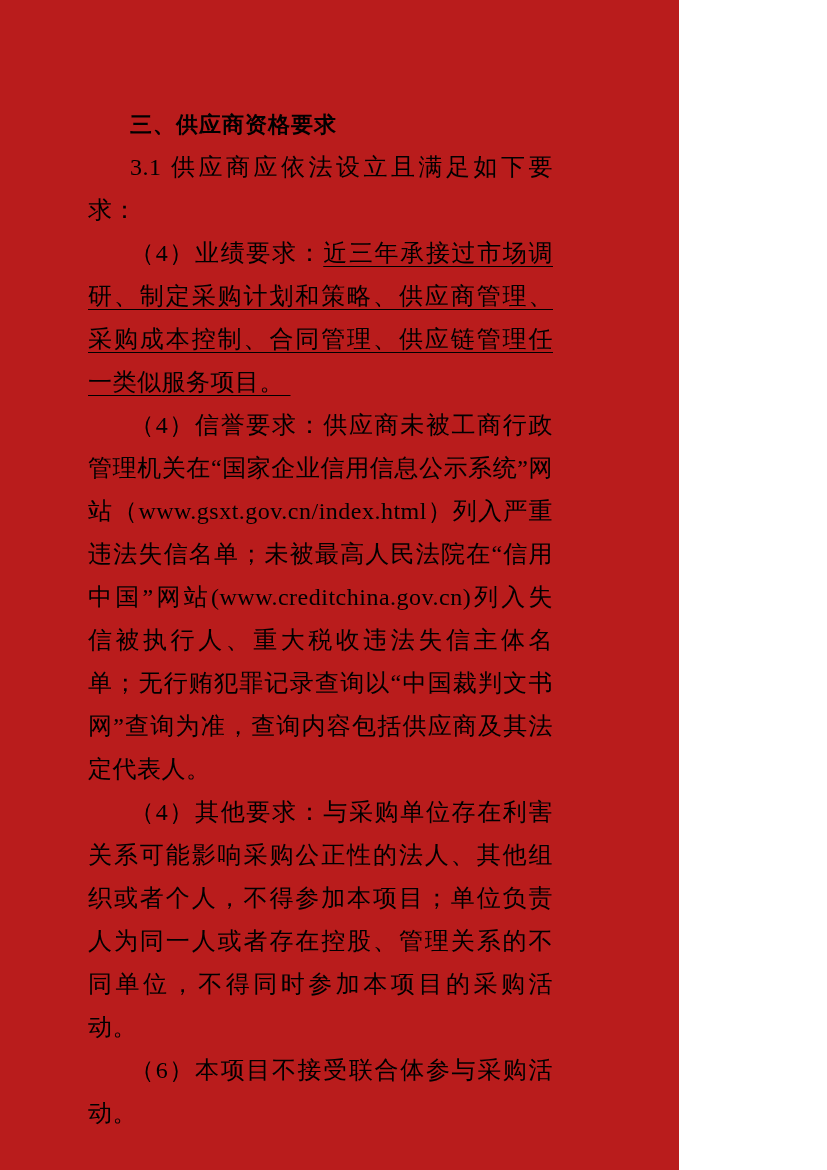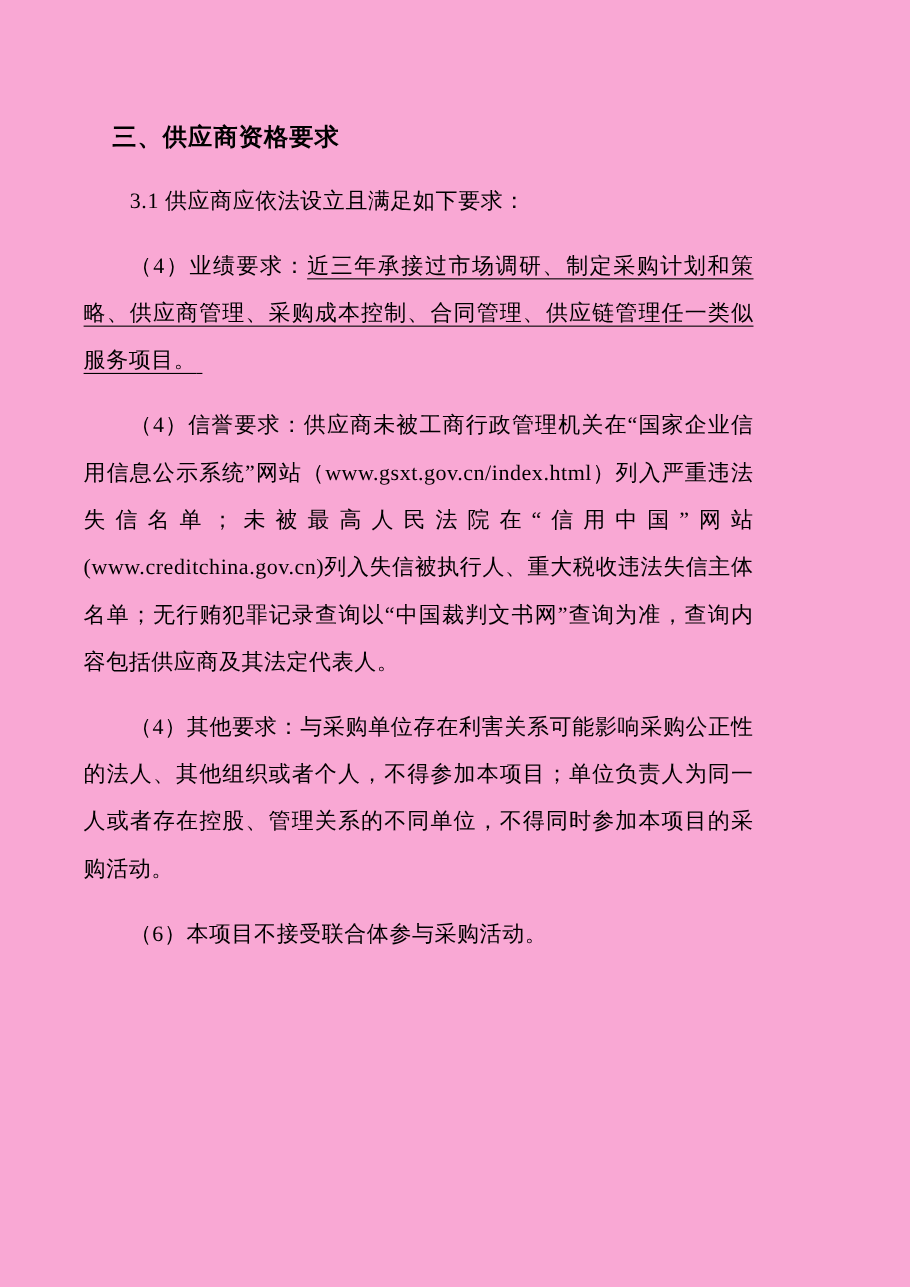--- a/index.html
+++ b/index.html
@@ -9,36 +9,36 @@
   }
   body {
     width: 827px;
     height: 1170px;
     overflow: hidden;
     color: #000000;
     font-family: "Liberation Serif", "DejaVu Serif", serif;
   }
   .page {
     box-sizing: border-box;
-    width: 827px;
+    width: 679px;
     height: 1170px;
-    padding: 103px 126px 0 60px;
-    background: #f9a8d4;
+    padding: 103px 126px 0 88px;
+    background: #b91c1c;
   }
   .doc-heading {
     margin: 0;
     font-size: 22px;
     font-weight: bold;
     line-height: 43px;
     text-indent: 42px;
     letter-spacing: 1px;
   }
   .doc-para {
-    margin: 16px;
-    font-size: 20px;
+    margin: 0;
+    font-size: 24px;
     line-height: 43px;
     text-indent: 42px;
     text-align: justify;
     text-align-last: left;
     letter-spacing: 0.5px;
   }
   .u-seg {
     text-decoration: underline;
     text-underline-offset: 5px;
     text-decoration-thickness: 1px;

